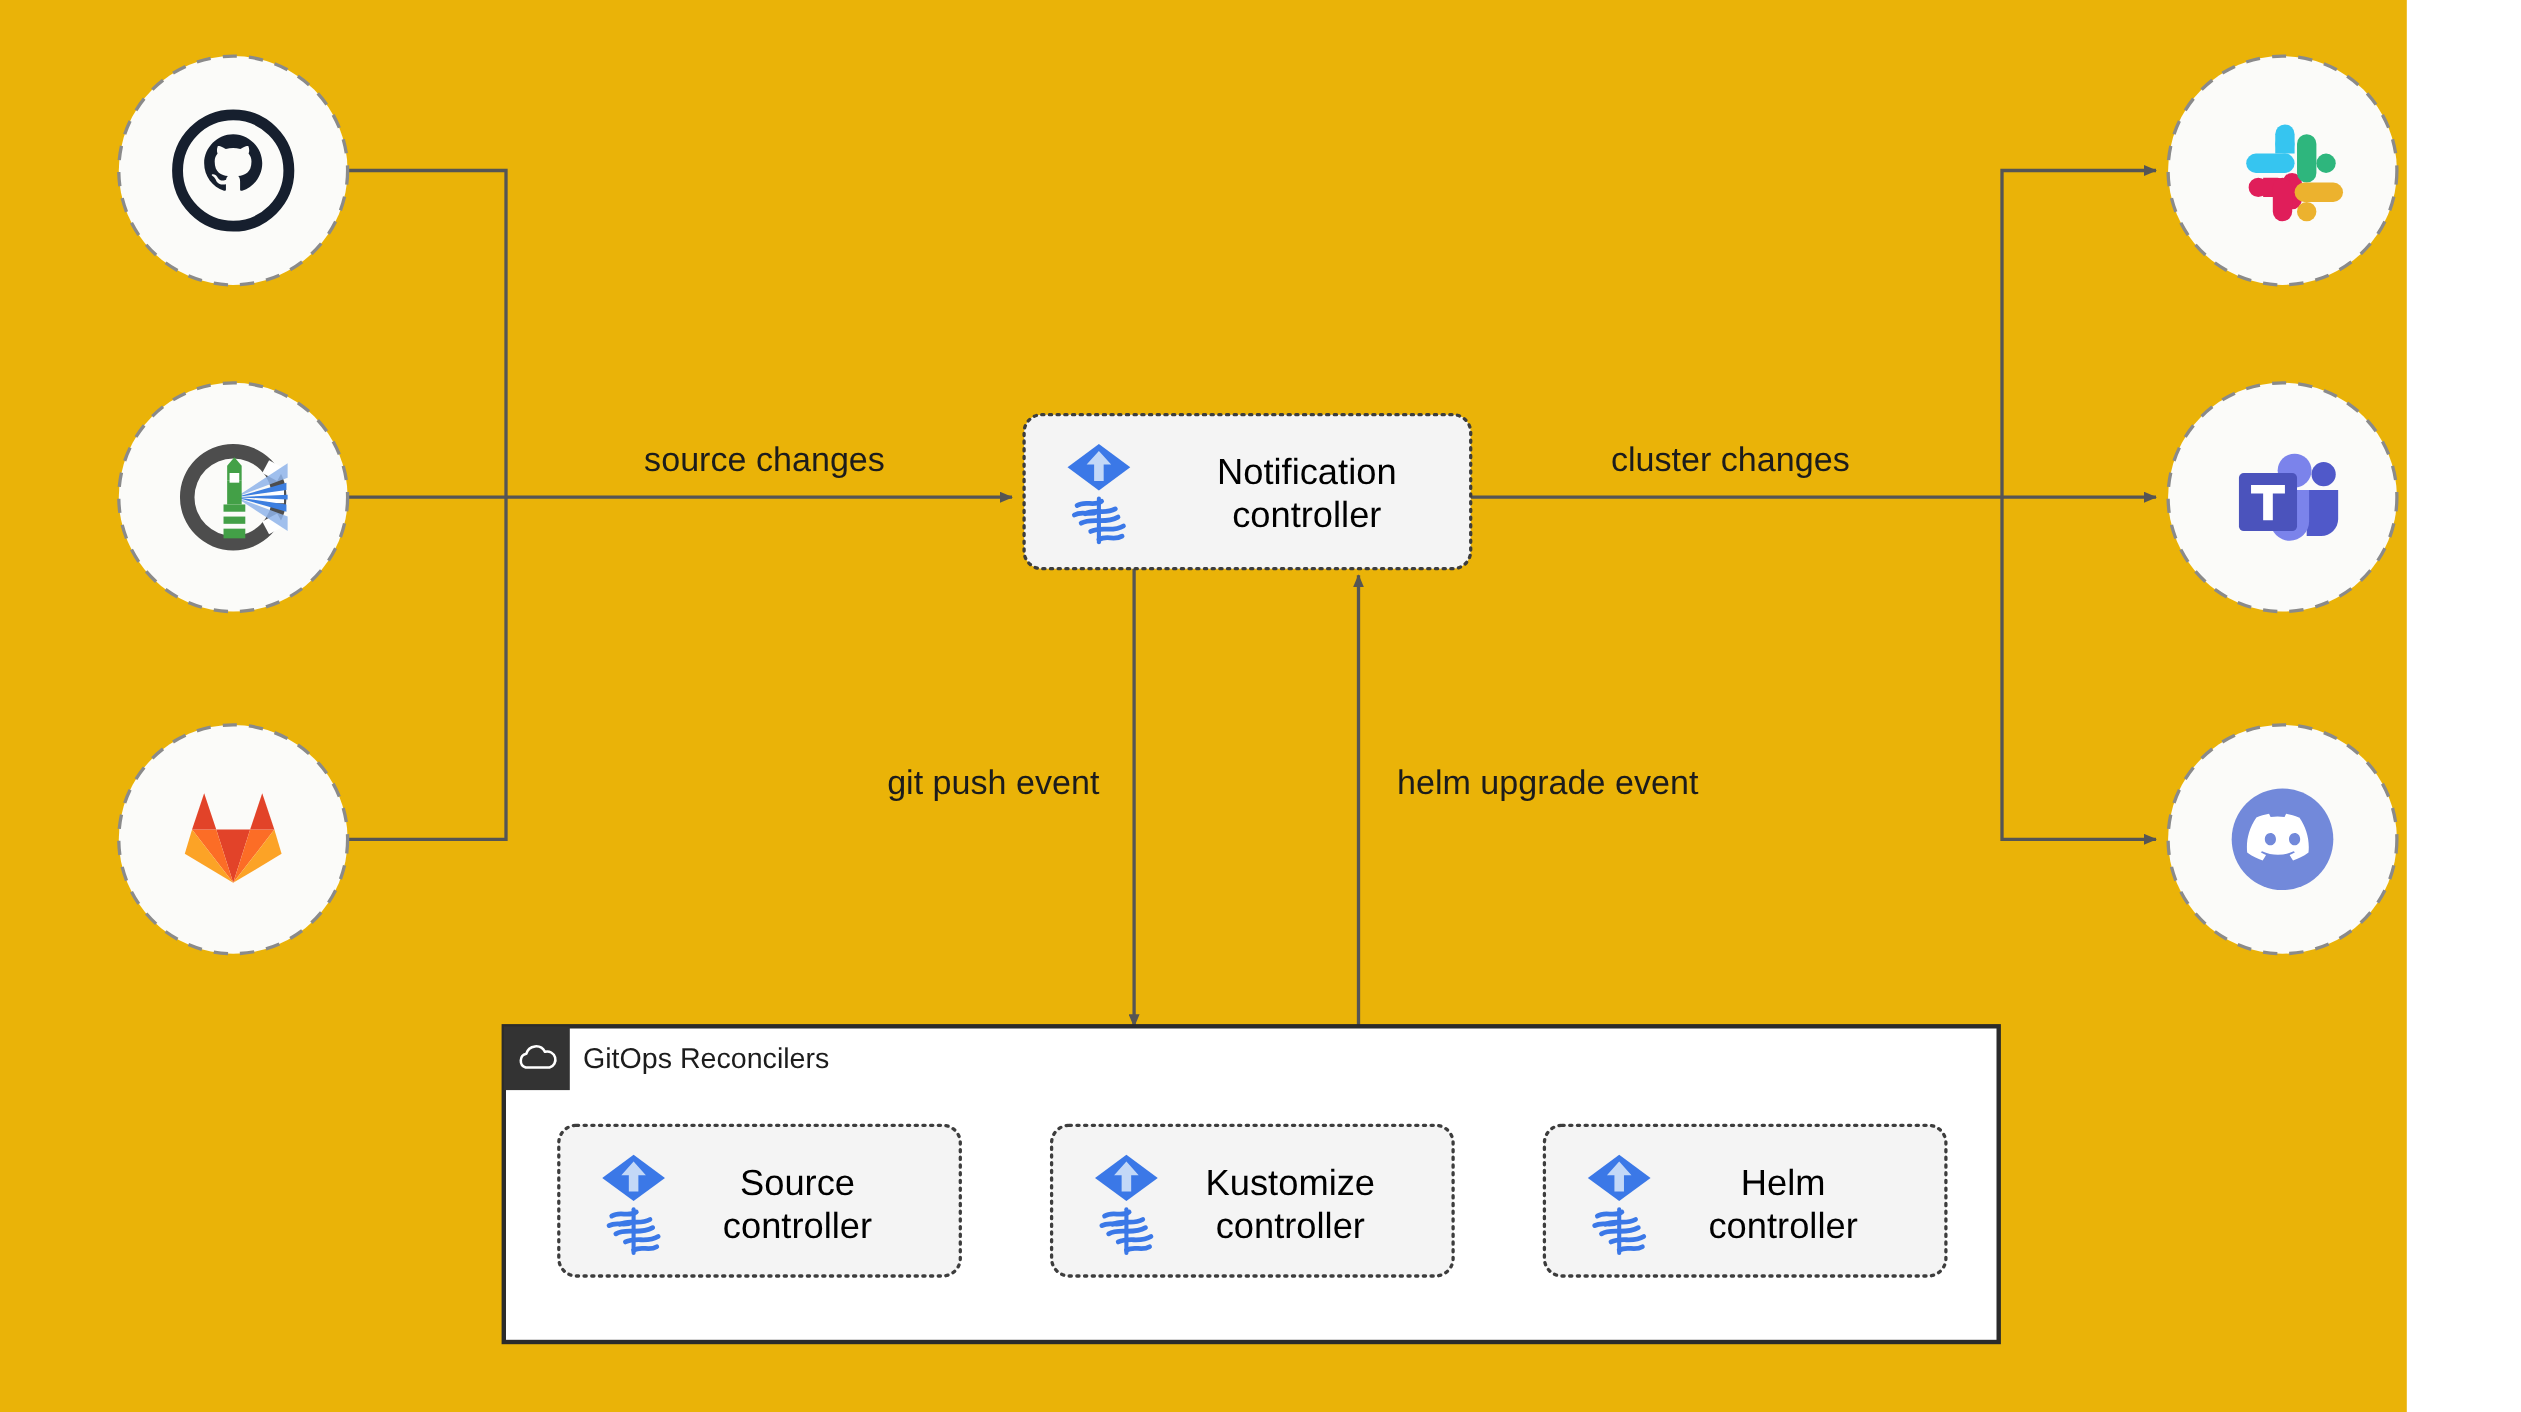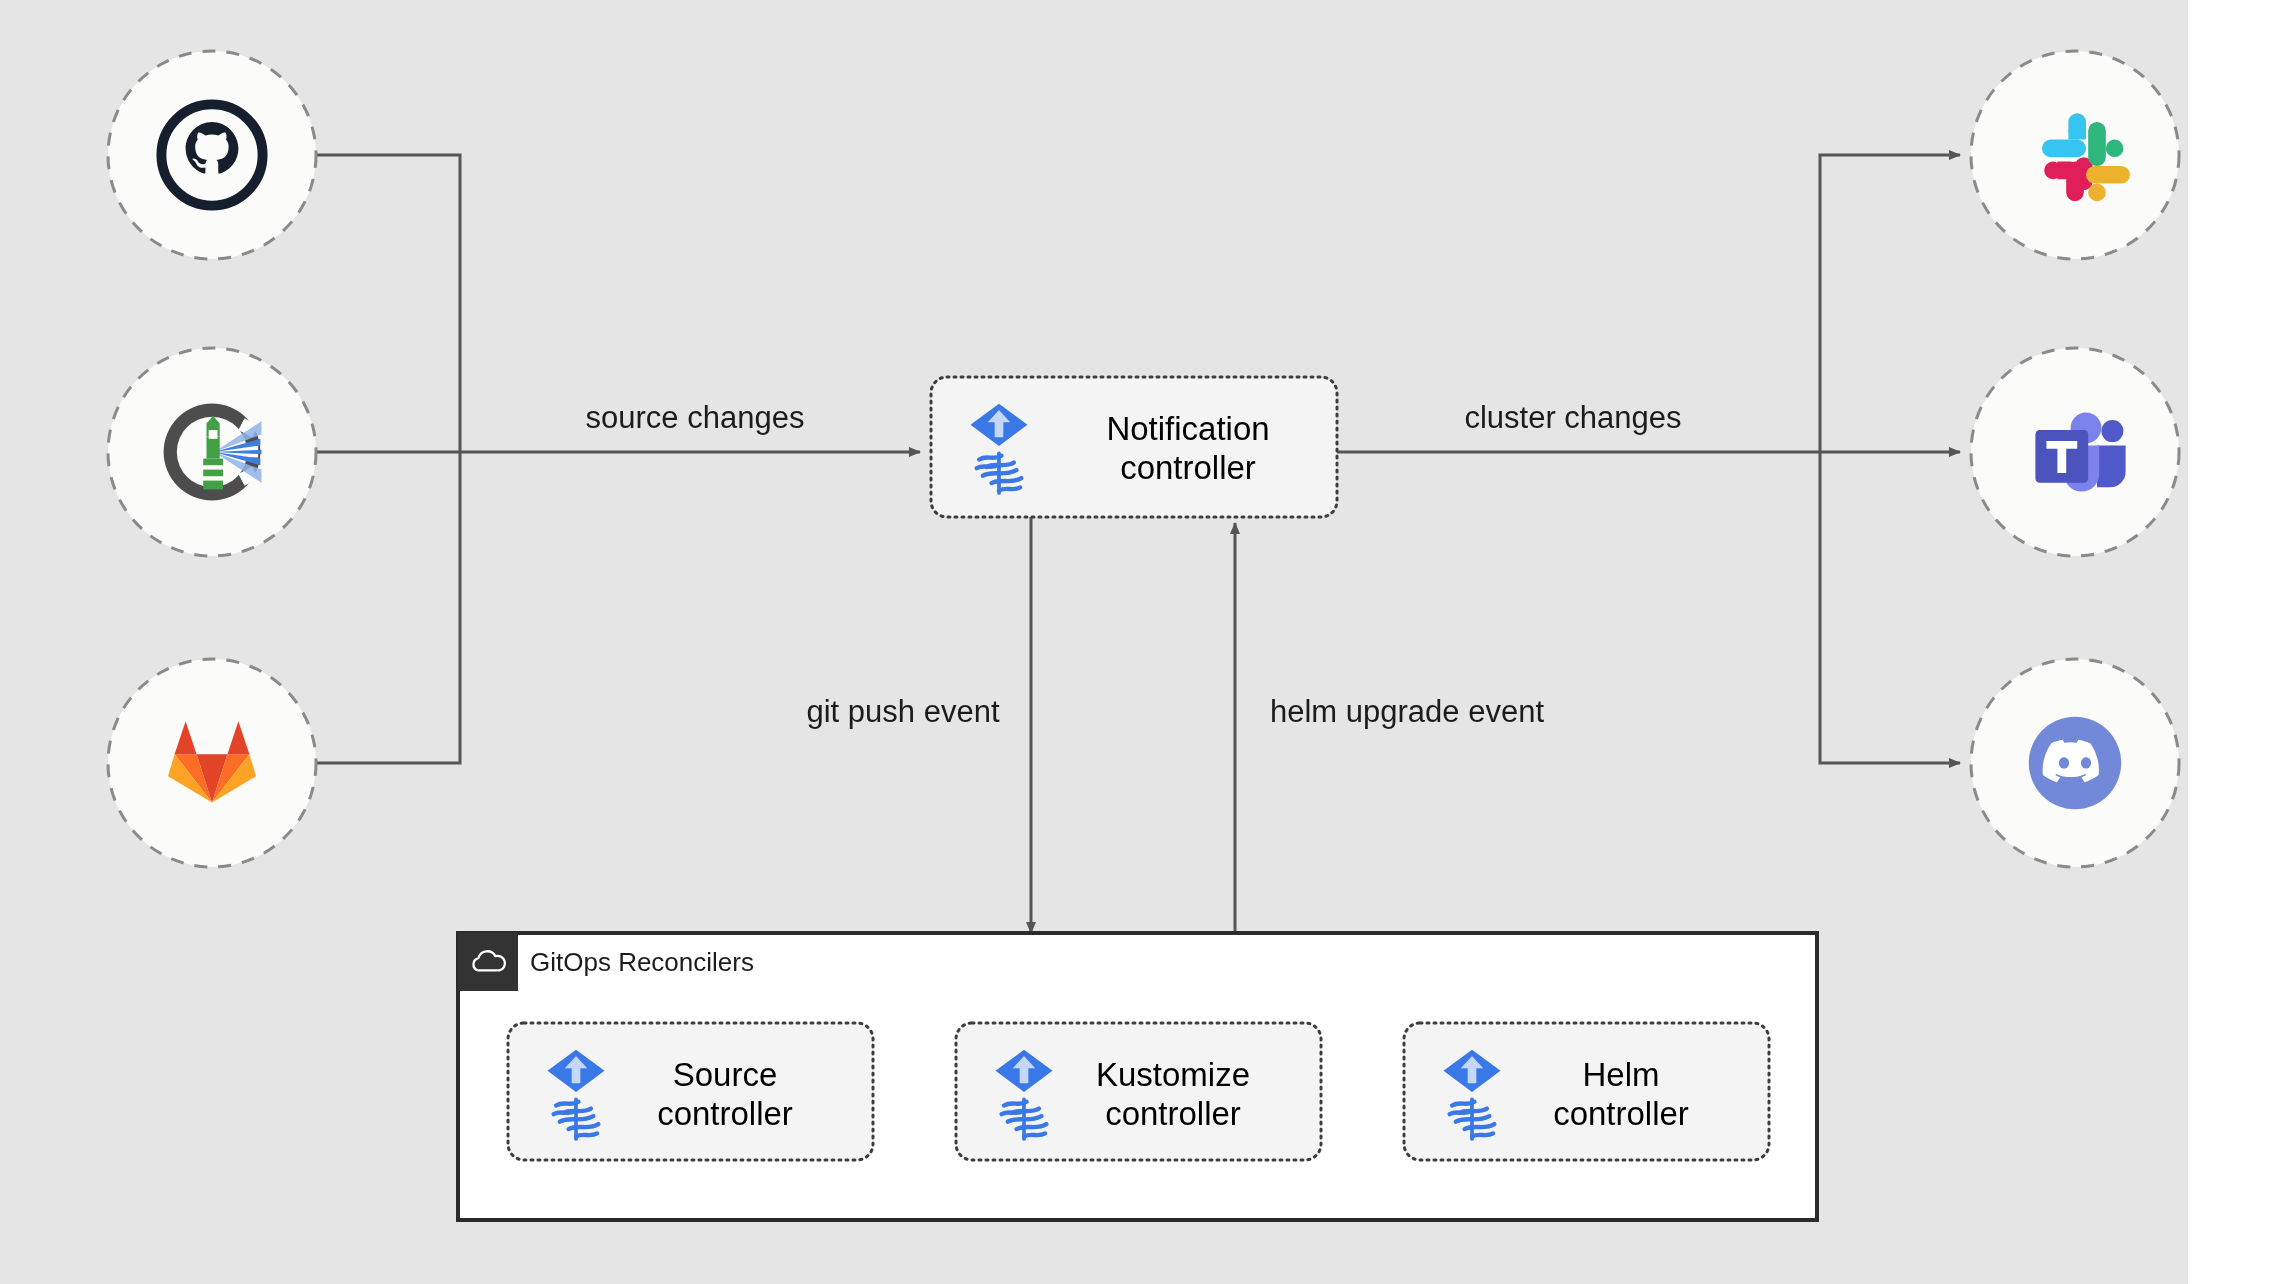--- a/index.html
+++ b/index.html
@@ -11,21 +11,21 @@
   body {
     width: 2292px;
     height: 1284px;
     font-family: "Liberation Sans", sans-serif;
     overflow: hidden;
   }
   #diagram-root {
     position: relative;
     width: 2188px;
     height: 1284px;
-    background: #e5e5e5;
+    background: #eab308;
   }
   svg.canvas {
     position: absolute;
     top: 0;
     left: 0;
     width: 2292px;
     height: 1284px;
   }
   .edge-line {
     fill: none;

